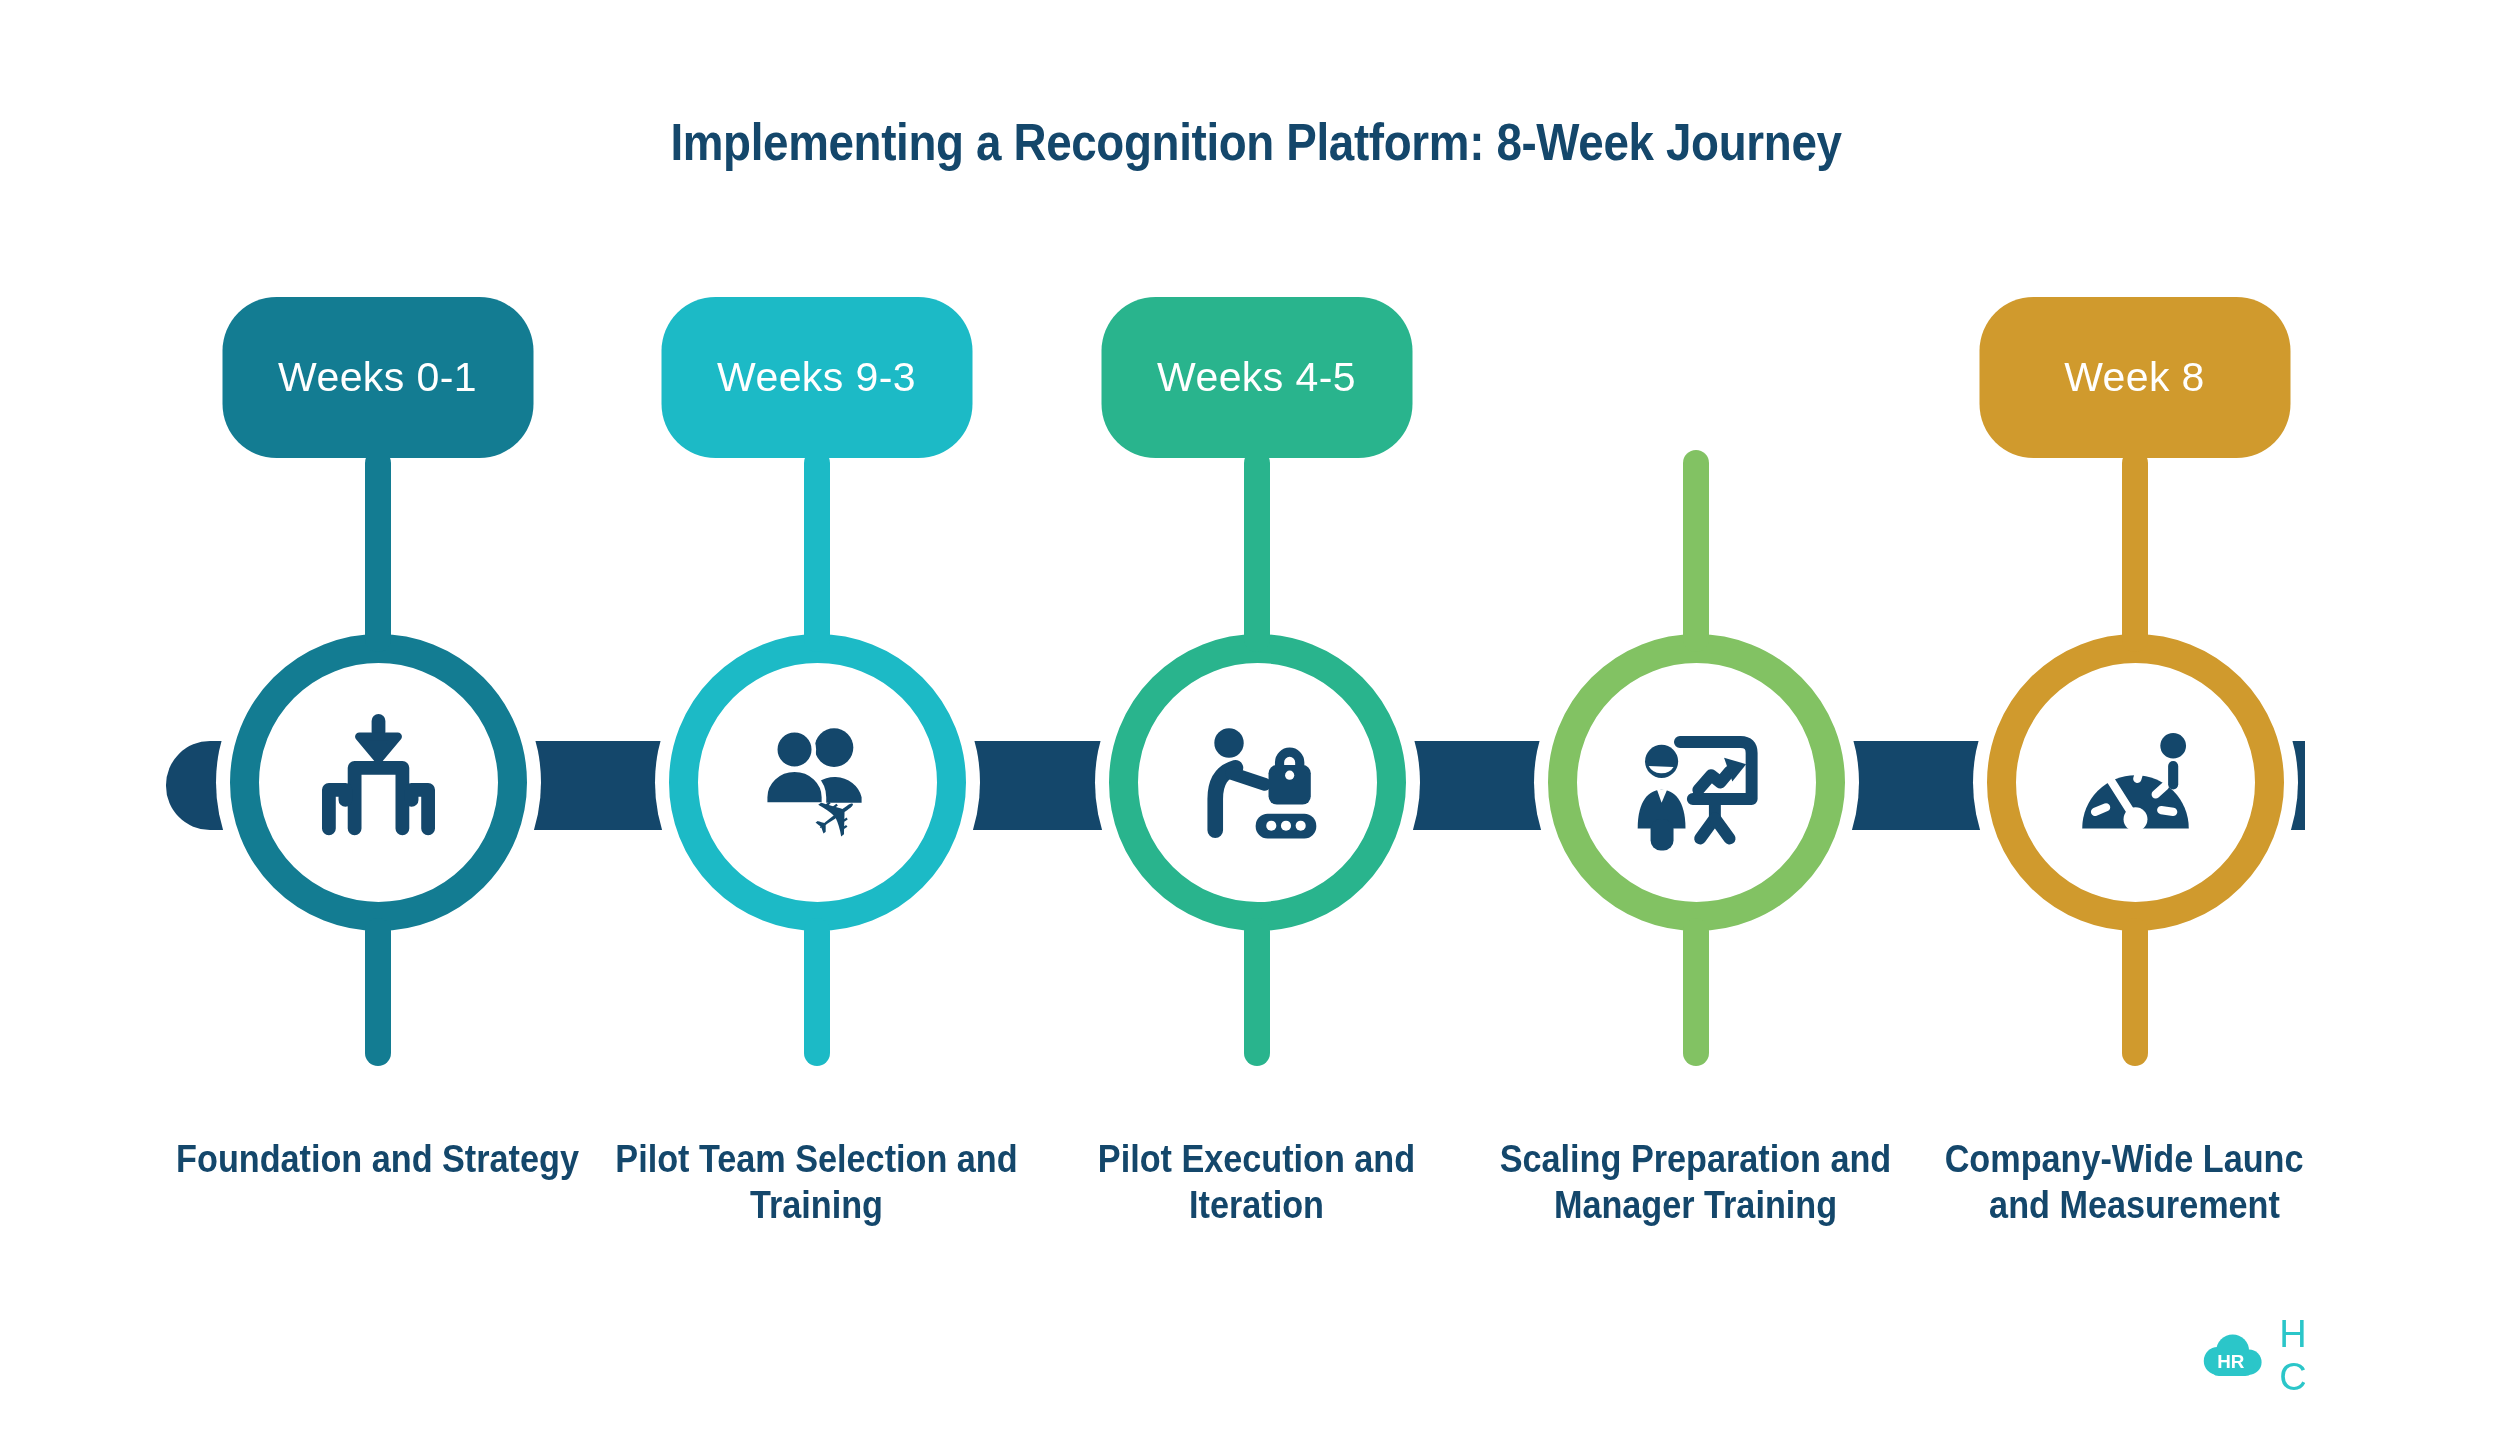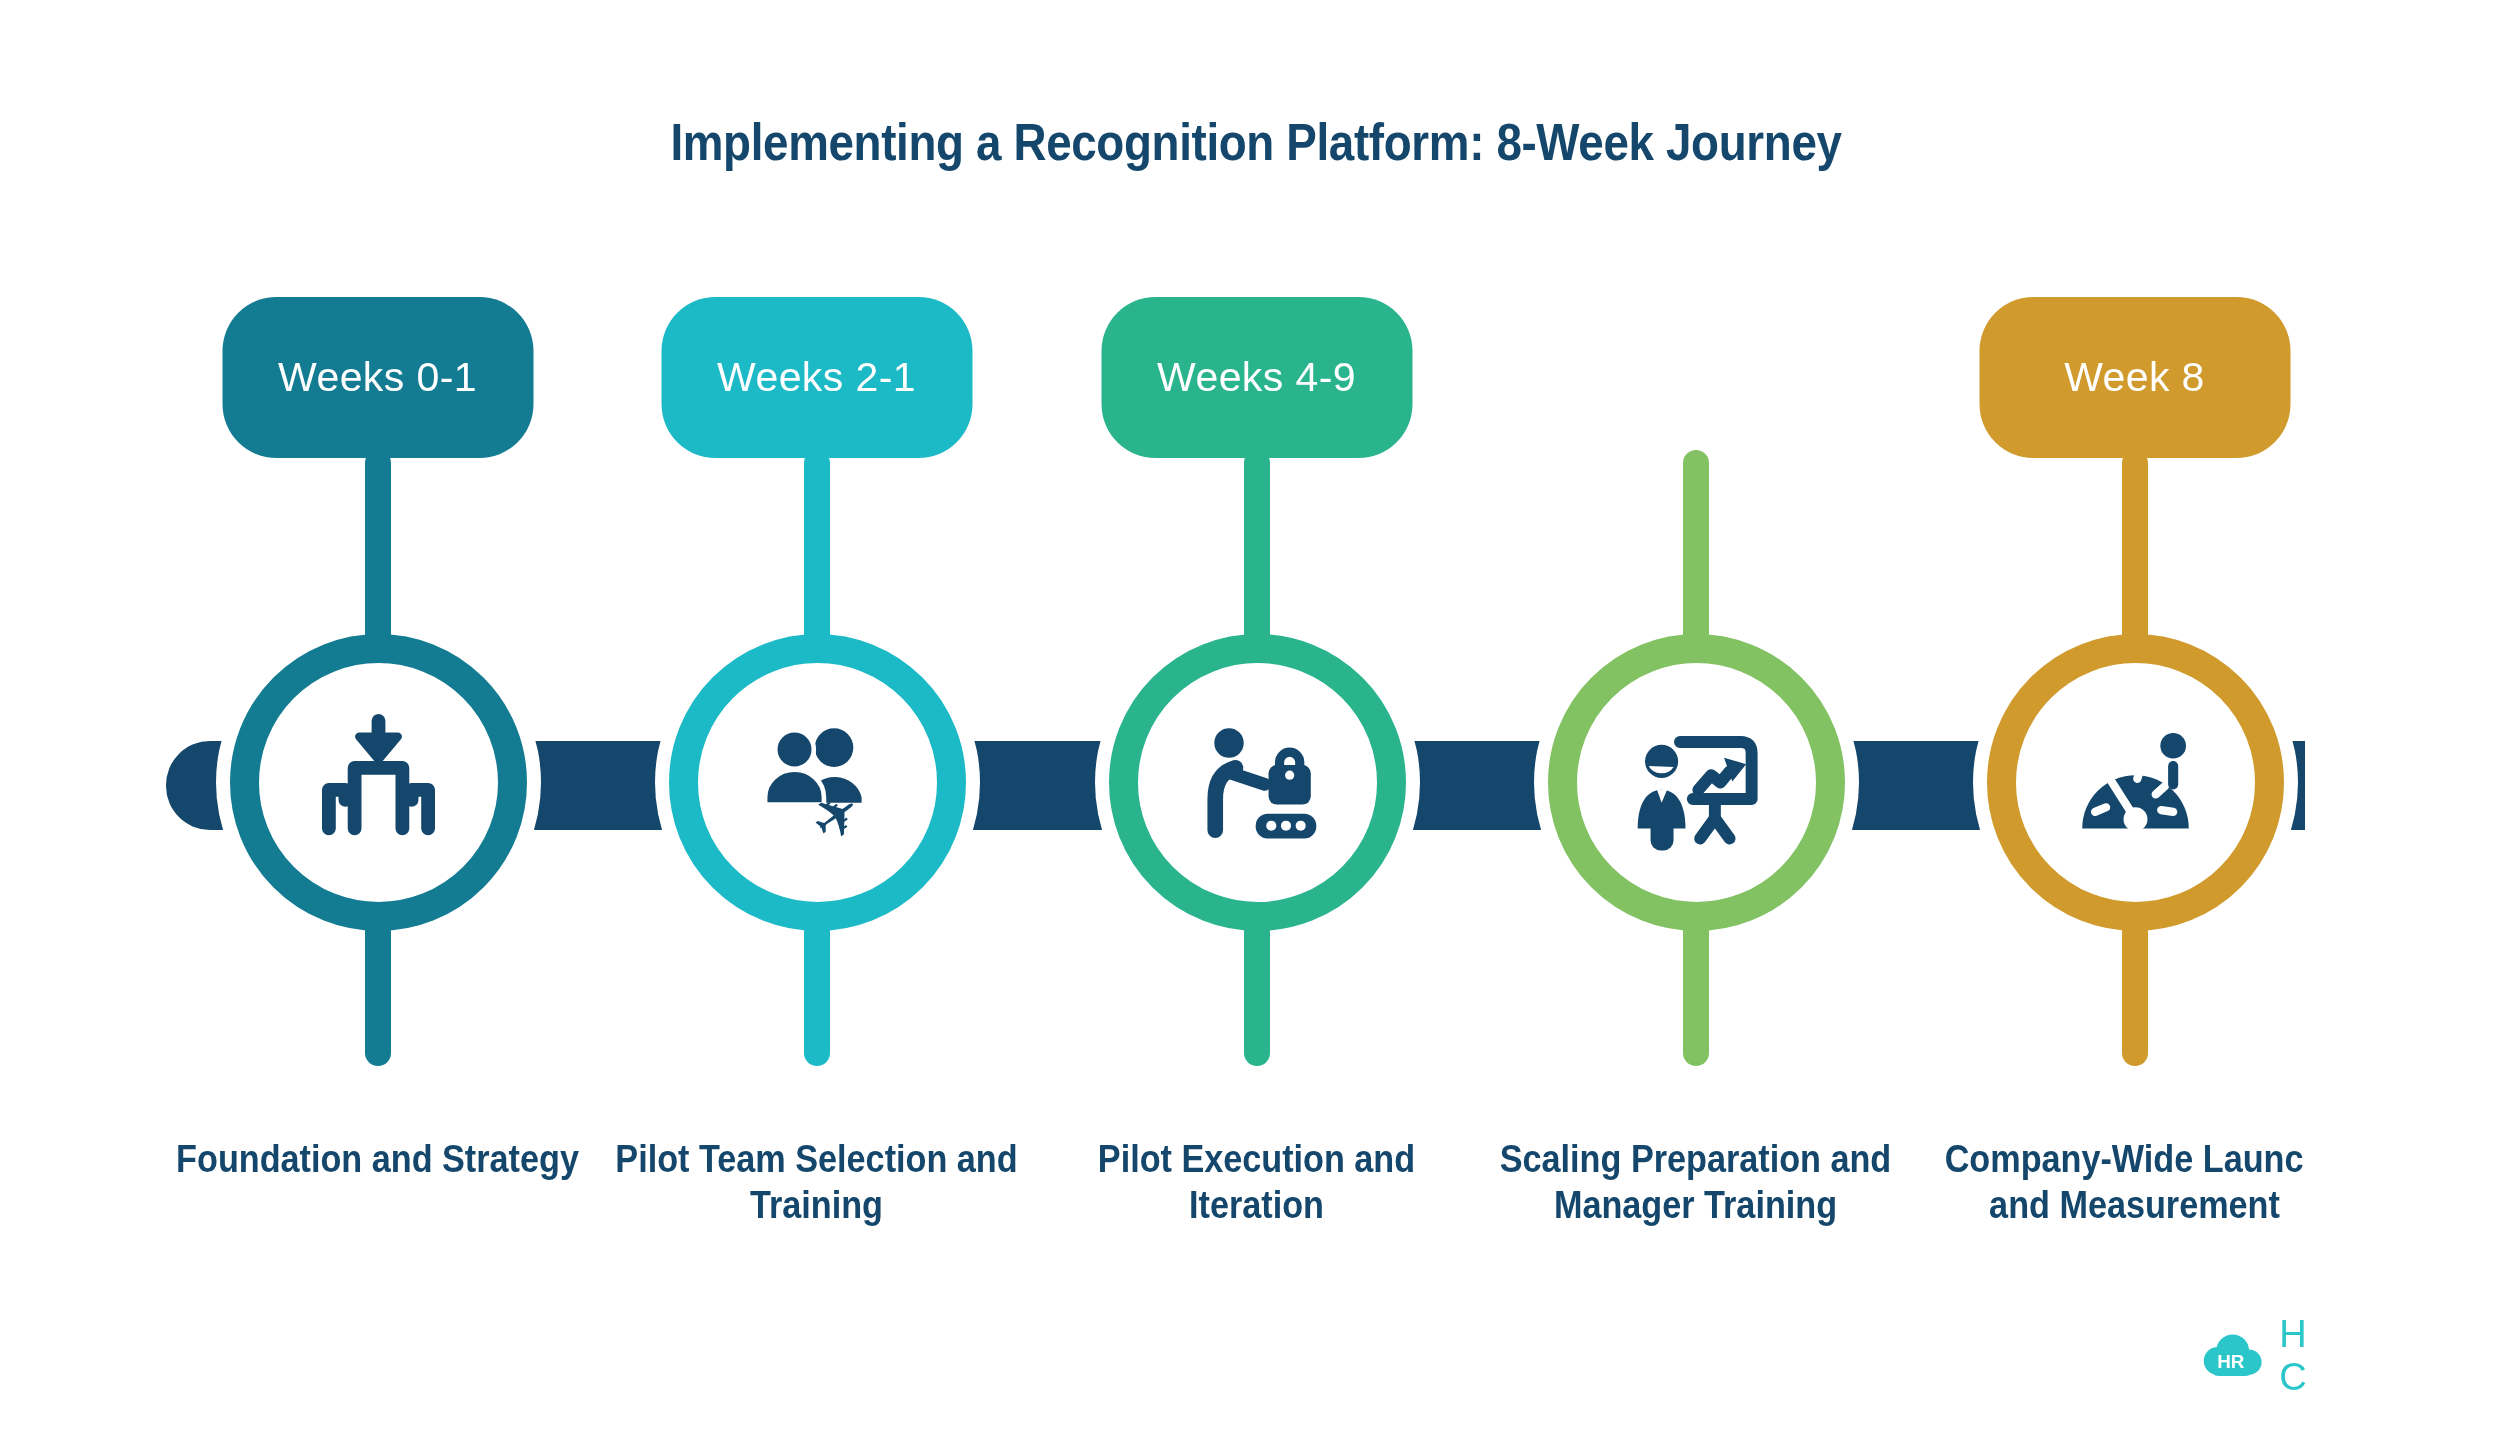--- a/index.html
+++ b/index.html
@@ -69,21 +69,21 @@
         </g>
         <path d="M59 30 H101 L80 55 Z" fill="currentColor" stroke="currentColor" stroke-width="9" stroke-linejoin="round"></path>
       </svg>
     </div>
     <div class="stem stem-bottom"></div>
     <div class="caption">Foundation and Strategy</div>
   </div>
 
   <div class="column" style="left: 581px; --col: #1CBAC6;">
     <div class="pill">
-      <span>Weeks 2-1</span>
+      <span>Weeks 9-3</span>
     </div>
     <div class="stem stem-top"></div>
     <div class="circle">
       <svg viewBox="0 0 160 160" width="147" height="147">
         <g fill="currentColor">
           <circle cx="98" cy="42" r="21"></circle>
           <path d="M70 94 a30 28 0 0 1 58 2 v6 h-58 z"></path>
           <g stroke="#fff" stroke-width="5">
             <circle cx="55" cy="44" r="21"></circle>
             <path d="M23 96 a32 30 0 0 1 64 0 v8 h-64 z"></path>
@@ -92,21 +92,21 @@
         <text x="103" y="138" font-size="62" text-anchor="middle" fill="currentColor" transform="rotate(-36 103 120)">✈</text>
       </svg>
     </div>
     <div class="stem stem-bottom"></div>
     <div class="caption">Pilot Team Selection and
 Training</div>
   </div>
 
   <div class="column" style="left: 1021px; --col: #29B48D;">
     <div class="pill">
-      <span>Weeks 4-9</span>
+      <span>Weeks 4-5</span>
     </div>
     <div class="stem stem-top"></div>
     <div class="circle">
       <svg viewBox="0 0 160 160" width="147" height="147">
         <circle cx="49" cy="37" r="16" fill="currentColor"></circle>
         <path d="M34 132 V98 C34 78 42 68 56 64" fill="none" stroke="currentColor" stroke-width="17" stroke-linecap="round"></path>
         <path d="M52 70 L88 82" fill="none" stroke="currentColor" stroke-width="14" stroke-linecap="round"></path>
         <path d="M104 63 v-5 a11 11 0 0 1 22 0 v5" fill="none" stroke="currentColor" stroke-width="10"></path>
         <rect x="92" y="61" width="46" height="43" rx="9" fill="currentColor"></rect>
         <circle cx="115" cy="72" r="5" fill="#fff"></circle>

